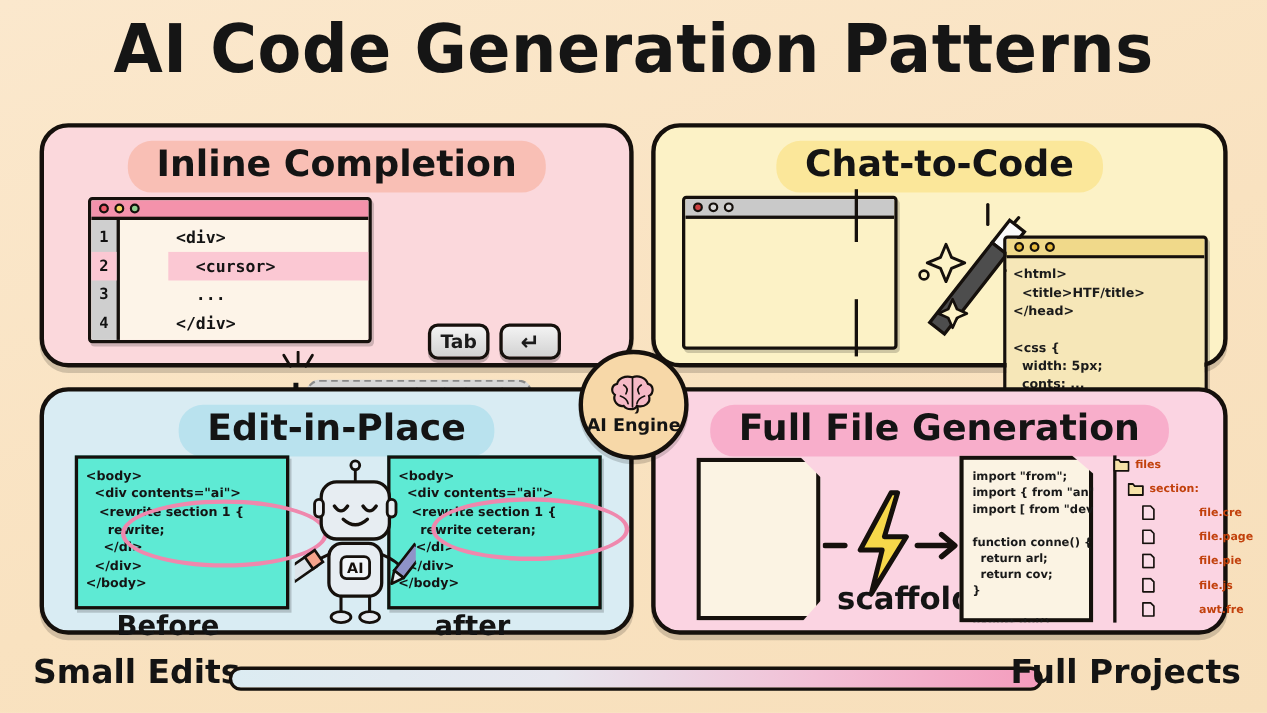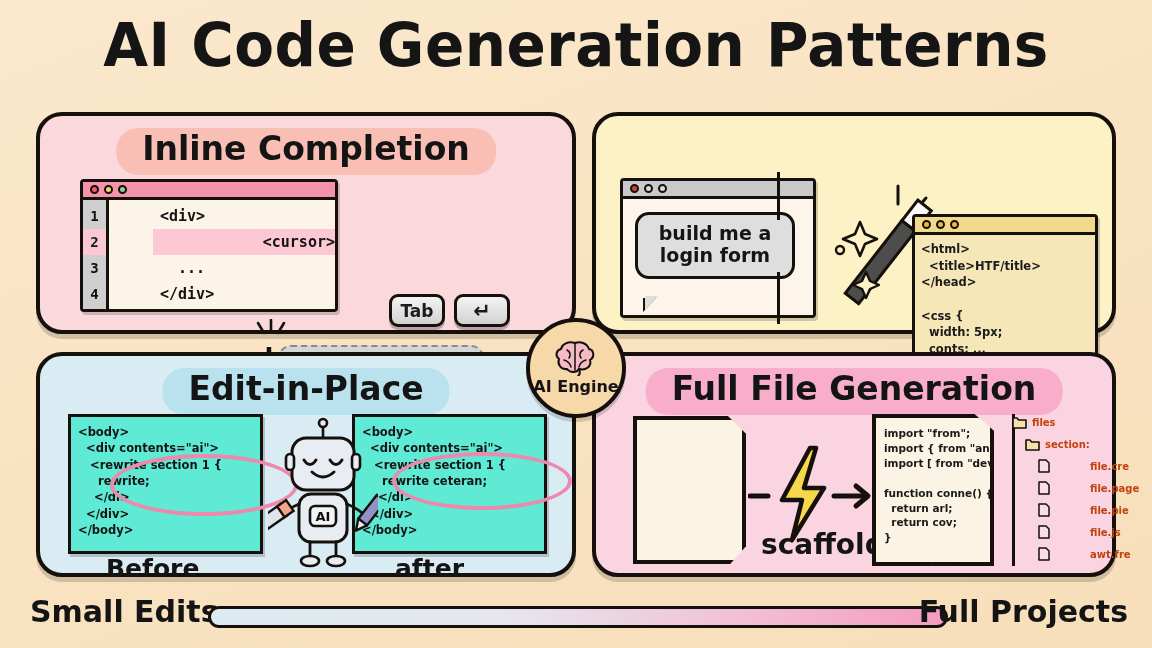--- a/index.html
+++ b/index.html
@@ -97,21 +97,21 @@
   #gutter div { height: 26px; line-height: 26px; text-align: center; }
   #gutter div.hl { background:#fbc8d3; }
   #code-lines {
     flex: 1;
     font-family: "DejaVu Sans Mono", monospace;
     font-size: 15px; font-weight: 700; color: #141414;
     padding-top: 3px;
     margin-left: 44px;
   }
   #code-lines div { height: 26px; line-height: 26px; padding-left: 7px; white-space: pre; }
-  #code-lines div.hl { background:#fbc8d3;text-align:right; }
+  #code-lines div.hl { background:#fbc8d3; }
 
   
   #ghost-suggestion {
     position: absolute;
     left: 238px; top: 229px;
     background: #d6d6d6;
     border: 2px dashed #8a8a8a;
     border-radius: 13px;
     padding: 3px 13px 5px 13px;
     font-family: "DejaVu Sans", sans-serif;
@@ -365,33 +365,27 @@
       <rect x="21" y="22" width="26" height="30" rx="8" fill="#e8eff6" stroke="none"></rect>
       <path d="M22 32 q5 7 10 0" stroke="#15100c" stroke-width="2.8" fill="none" stroke-linecap="round"></path>
       <path d="M40 32 q5 7 10 0" stroke="#15100c" stroke-width="2.8" fill="none" stroke-linecap="round"></path>
       <path d="M27 41 q10 12 20 0 z" fill="#f28ba0" stroke="#15100c" stroke-width="2.6" stroke-linejoin="round"></path>
       <rect x="6" y="30" width="8" height="15" rx="4" fill="#cfdce8" stroke="#15100c" stroke-width="2.6"></rect>
       <rect x="60" y="30" width="8" height="15" rx="4" fill="#cfdce8" stroke="#15100c" stroke-width="2.6"></rect>
     </svg>
   </div>
 
   <div class="panel" id="panel-chat">
+    <div class="panel-title">Chat-to-Code</div>
 
     <div class="win" id="chat-win">
       <div class="win-bar">
         <span class="dot" style="background:#cc4040"></span>
         <span class="dot" style="background:#d9d9d9"></span>
         <span class="dot" style="background:#d9d9d9"></span>
-      </div>
-      <div id="chat-body">
-        <div id="chat-bubble">
-          <span style="white-space:pre-line">build me a
-login form</span>
-        </div>
-        <div id="chat-bubble-tail"></div>
       </div>
     </div>
 
     <svg id="wand-area" viewBox="0 0 120 150">
       <g stroke="#15100c" stroke-width="3" stroke-linecap="round" fill="#f6d96b">
         <line x1="72" y1="30" x2="72" y2="12"></line>
         <line x1="88" y1="38" x2="100" y2="24"></line>
         <line x1="92" y1="56" x2="108" y2="50"></line>
         <line x1="90" y1="72" x2="103" y2="80"></line>
       </g>

